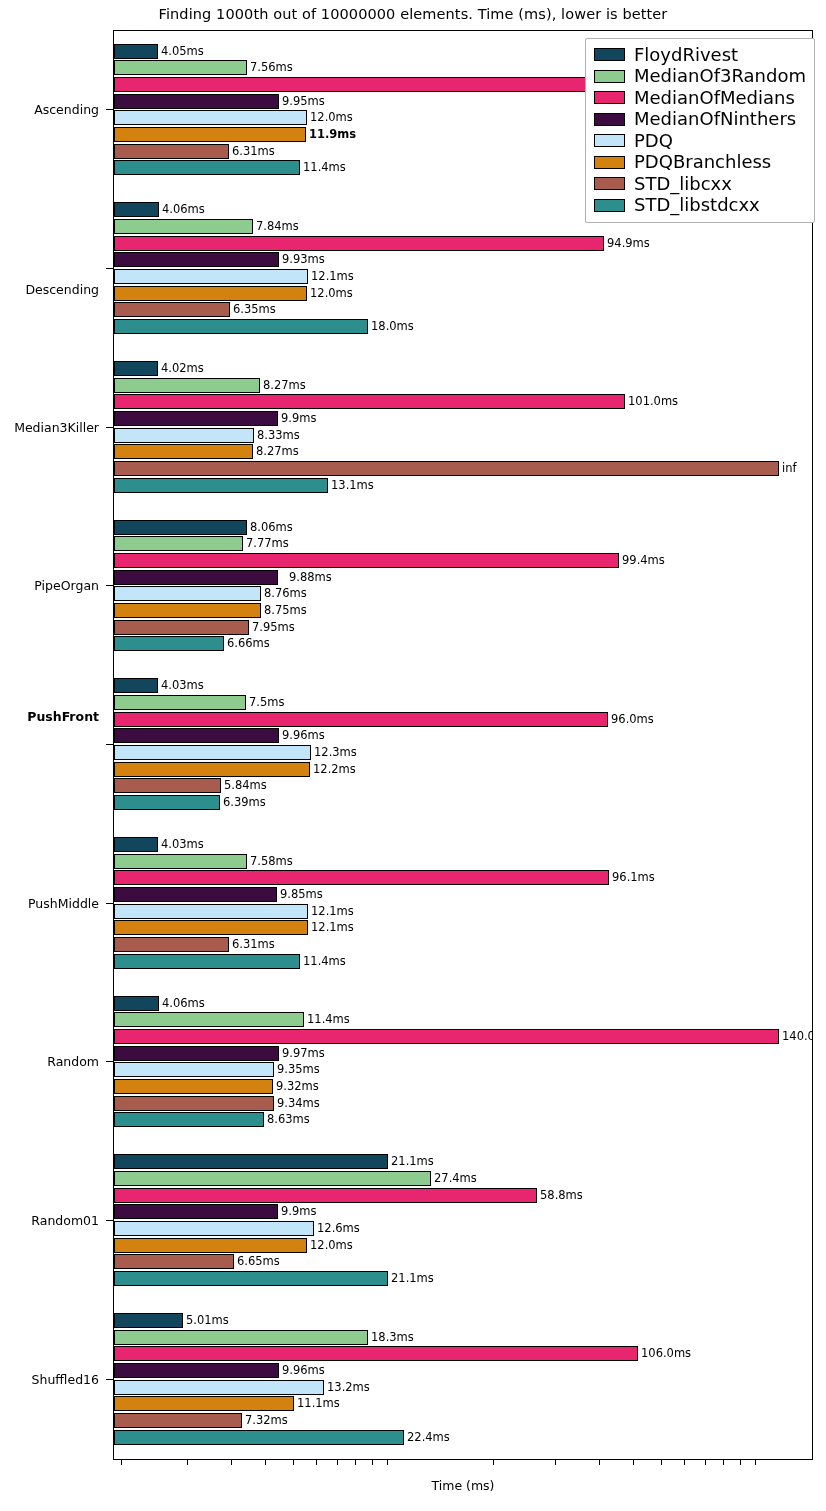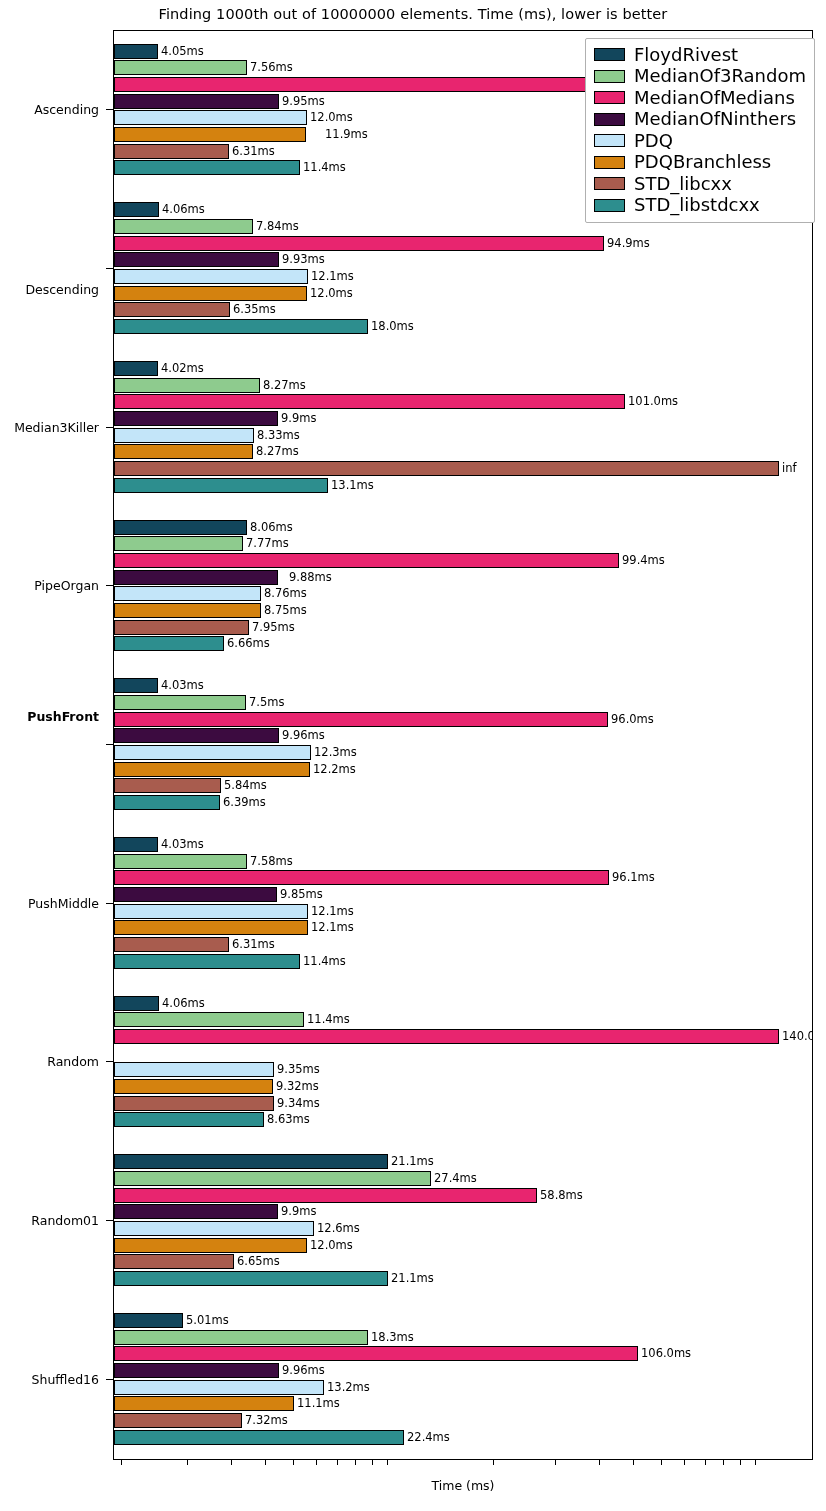--- a/index.html
+++ b/index.html
@@ -106,21 +106,21 @@
           <div class="barrow" style="top: 62.6333px; width: 698px;">
             <div class="bar" title="MedianOfNinthers: 9.95ms" style="width: 165px; background: rgb(60, 11, 64);"></div>
             <div class="blabel" style="left: 165px;">9.95ms</div>
           </div>
           <div class="barrow" style="top: 79.3333px; width: 698px;">
             <div class="bar" title="PDQ: 12.0ms" style="width: 193px; background: rgb(195, 229, 249);"></div>
             <div class="blabel" style="left: 193px;">12.0ms</div>
           </div>
           <div class="barrow" style="top: 96.0333px; width: 698px;">
             <div class="bar" title="PDQBranchless: 11.9ms" style="width: 192px; background: rgb(212, 130, 15);"></div>
-            <div class="blabel" style="left: 208px;">11.9ms</div>
+            <div class="blabel" style="left: 192px; font-weight: bold;">11.9ms</div>
           </div>
           <div class="barrow" style="top: 112.733px; width: 698px;">
             <div class="bar" title="STD_libcxx: 6.31ms" style="width: 115px; background: rgb(168, 92, 78);"></div>
             <div class="blabel" style="left: 115px;">6.31ms</div>
           </div>
           <div class="barrow" style="top: 129.433px; width: 698px;">
             <div class="bar" title="STD_libstdcxx: 11.4ms" style="width: 186px; background: rgb(45, 142, 142);"></div>
             <div class="blabel" style="left: 186px;">11.4ms</div>
           </div>
         </div>
@@ -299,20 +299,24 @@
             <div class="bar" title="FloydRivest: 4.06ms" style="width: 45px; background: rgb(18, 70, 92);"></div>
             <div class="blabel" style="left: 45px;">4.06ms</div>
           </div>
           <div class="barrow" style="top: 29.2333px; width: 698px;">
             <div class="bar" title="MedianOf3Random: 11.4ms" style="width: 190px; background: rgb(142, 203, 142);"></div>
             <div class="blabel" style="left: 190px;">11.4ms</div>
           </div>
           <div class="barrow" style="top: 45.9333px; width: 698px;">
             <div class="bar" title="MedianOfMedians: 140.0ms" style="width: 665px; background: rgb(232, 37, 111);"></div>
             <div class="blabel" style="left: 665px;">140.0ms</div>
+          </div>
+          <div class="barrow" style="top: 62.6333px; width: 698px;">
+            <div class="bar" title="MedianOfNinthers: 9.97ms" style="width: 165px; background: rgb(60, 11, 64);"></div>
+            <div class="blabel" style="left: 165px;">9.97ms</div>
           </div>
           <div class="barrow" style="top: 79.3333px; width: 698px;">
             <div class="bar" title="PDQ: 9.35ms" style="width: 160px; background: rgb(195, 229, 249);"></div>
             <div class="blabel" style="left: 160px;">9.35ms</div>
           </div>
           <div class="barrow" style="top: 96.0333px; width: 698px;">
             <div class="bar" title="PDQBranchless: 9.32ms" style="width: 159px; background: rgb(212, 130, 15);"></div>
             <div class="blabel" style="left: 159px;">9.32ms</div>
           </div>
           <div class="barrow" style="top: 112.733px; width: 698px;">

